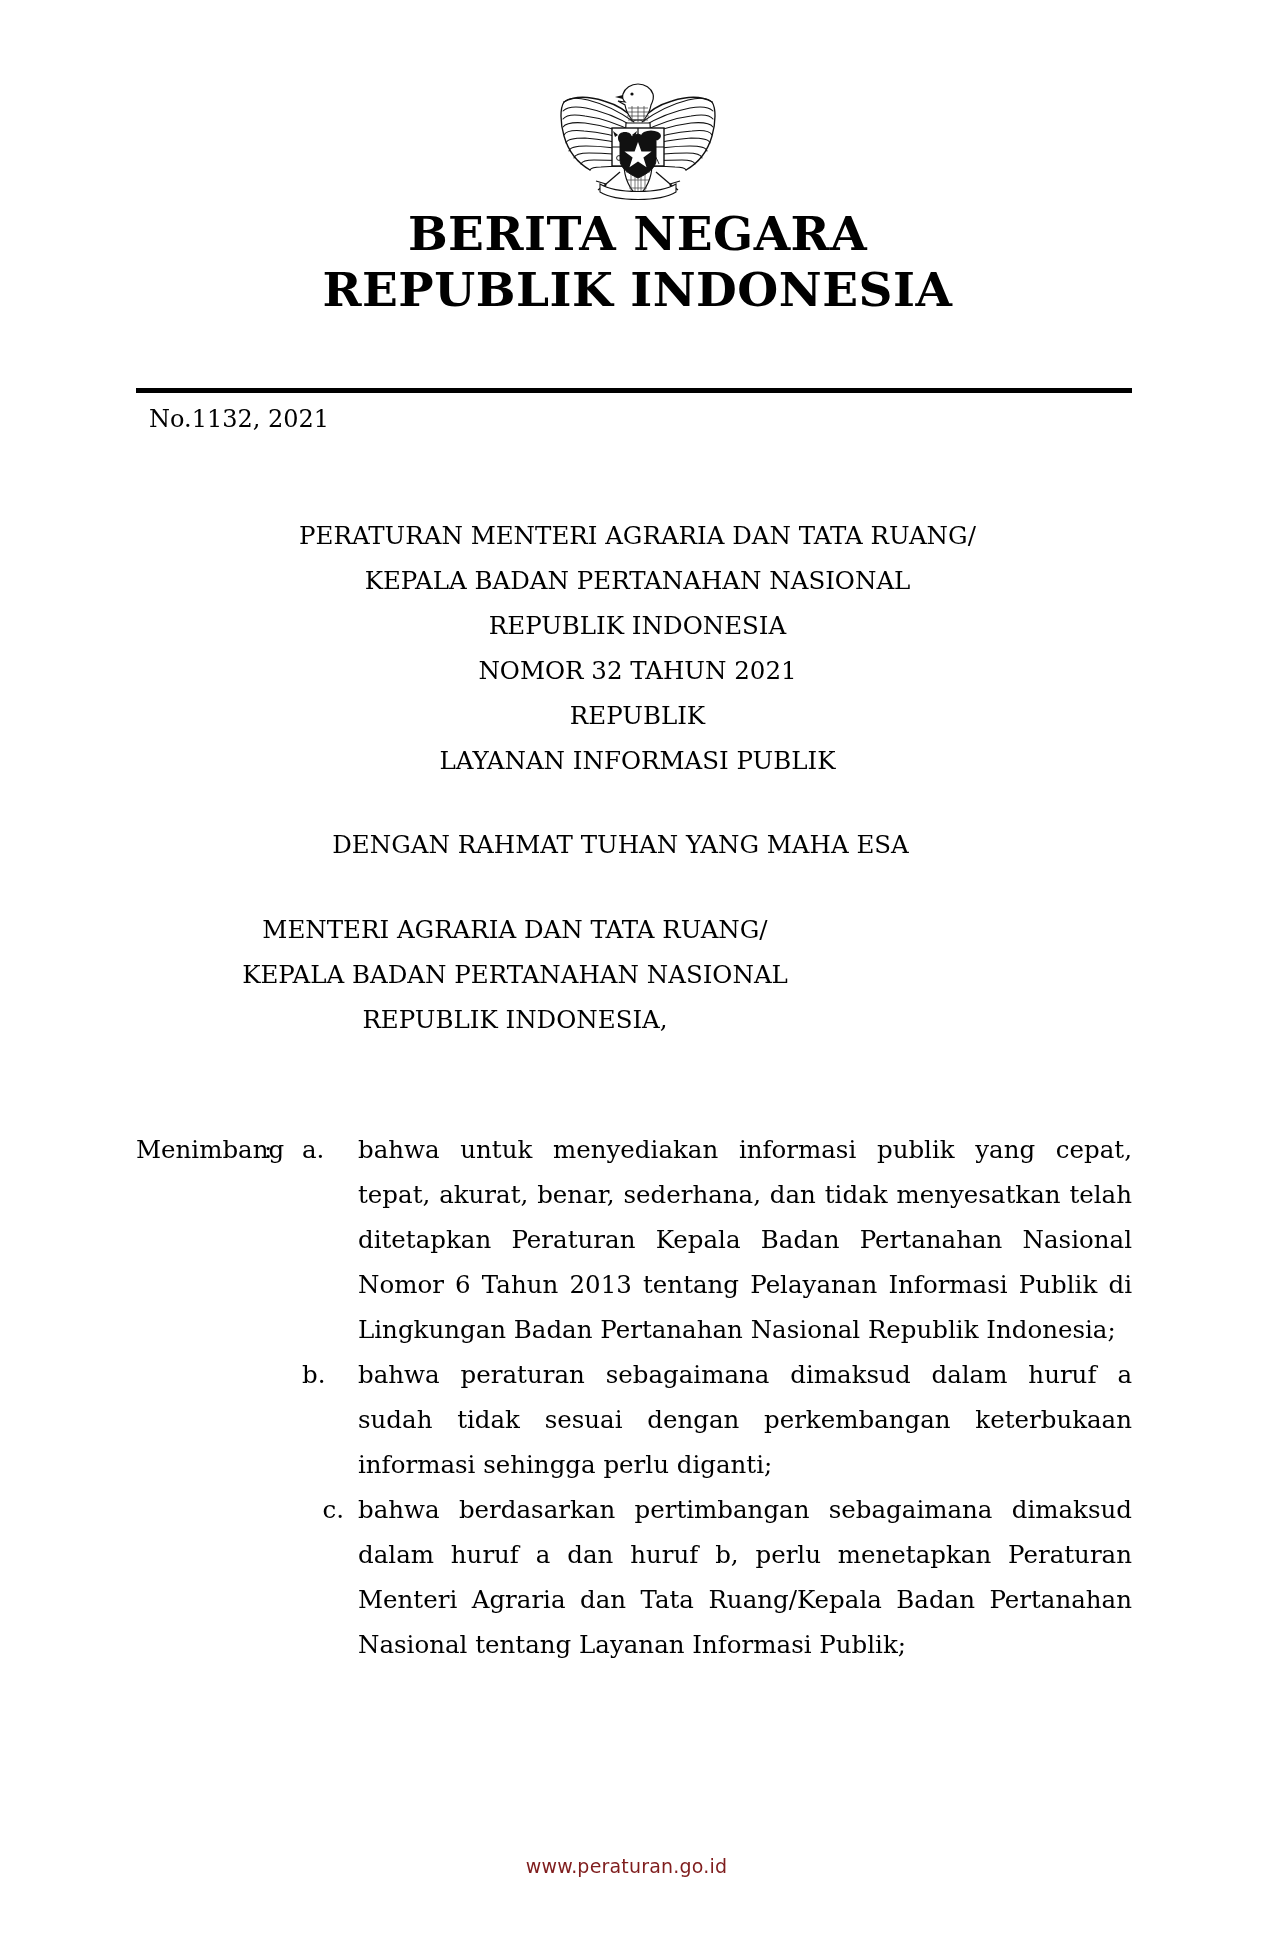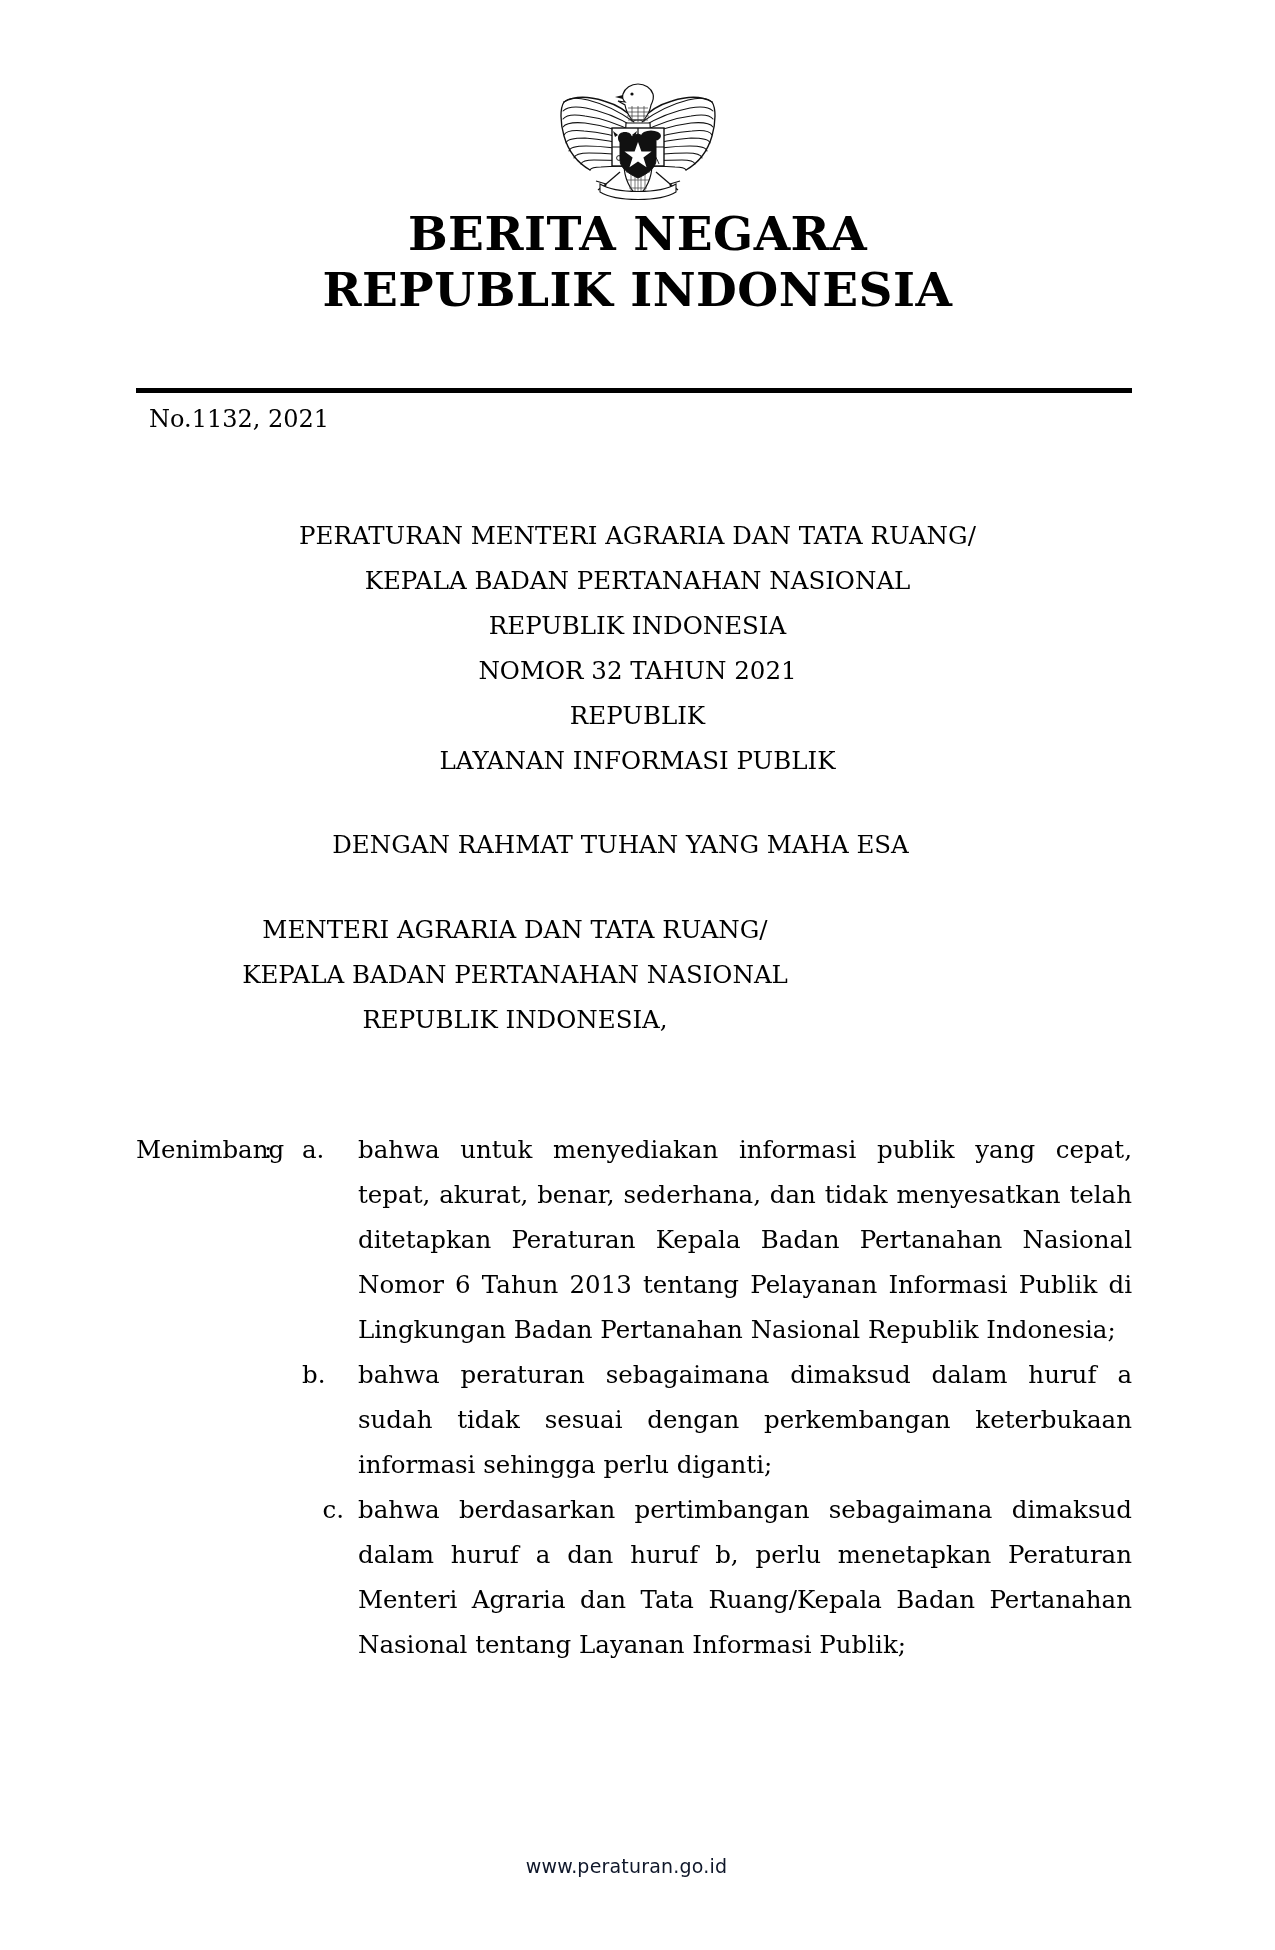--- a/index.html
+++ b/index.html
@@ -166,21 +166,21 @@
   .footer-url {
     position: absolute;
     top: 1855px;
     left: 0;
     width: 1275px;
     text-align: center;
     padding-right: 22px;
     box-sizing: border-box;
     font-family: "DejaVu Sans", "Liberation Sans", sans-serif;
     font-size: 19px;
-    color: #0f172a;
+    color: #7f1d1d;
     letter-spacing: 0.2px;
   }
 </style>
 </head>
 <body>
 
 <div class="page">
 
   <div class="emblem-wrap">
     <svg width="180" height="138" viewBox="0 0 180 138" aria-hidden="true">

